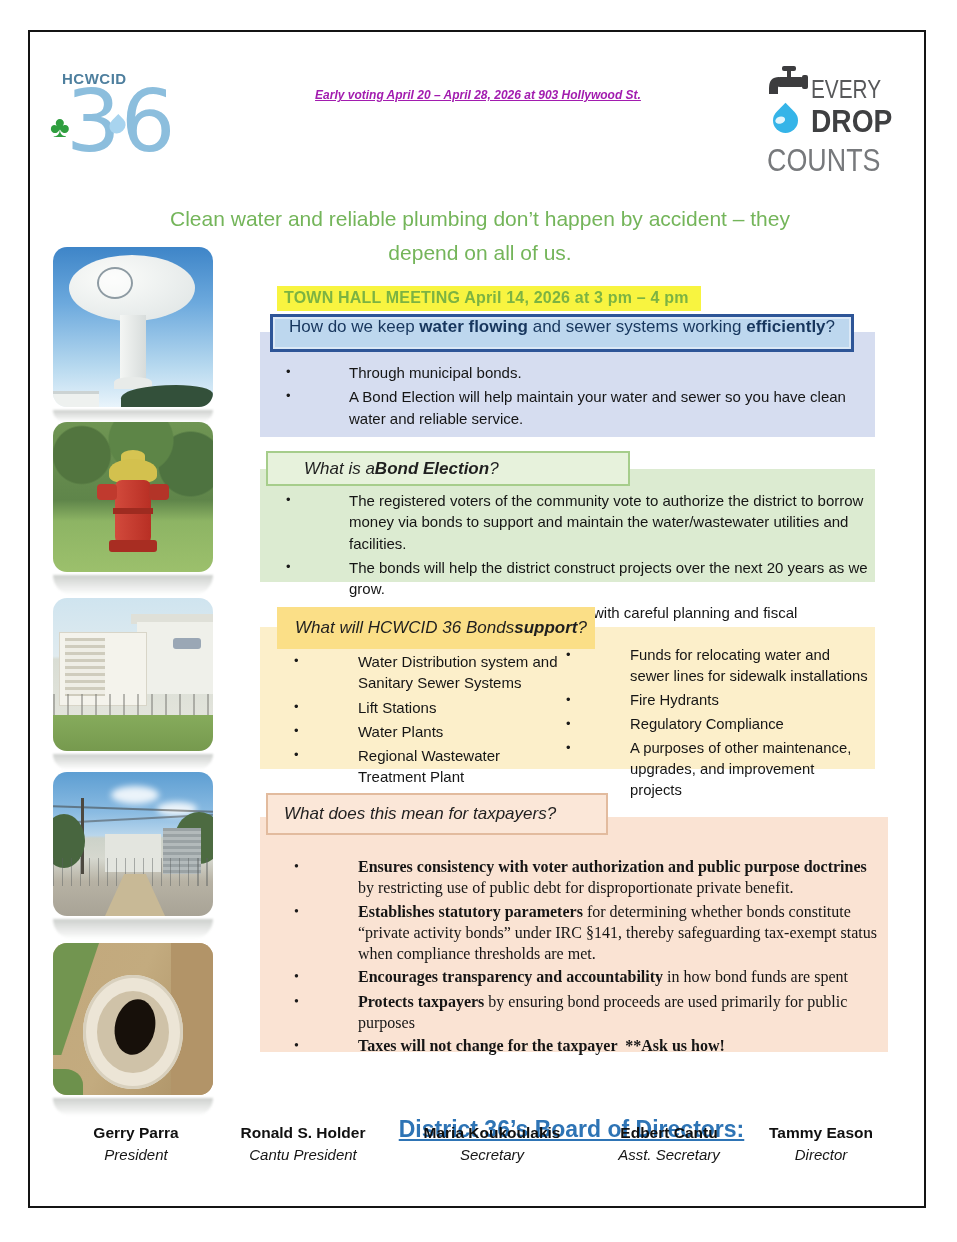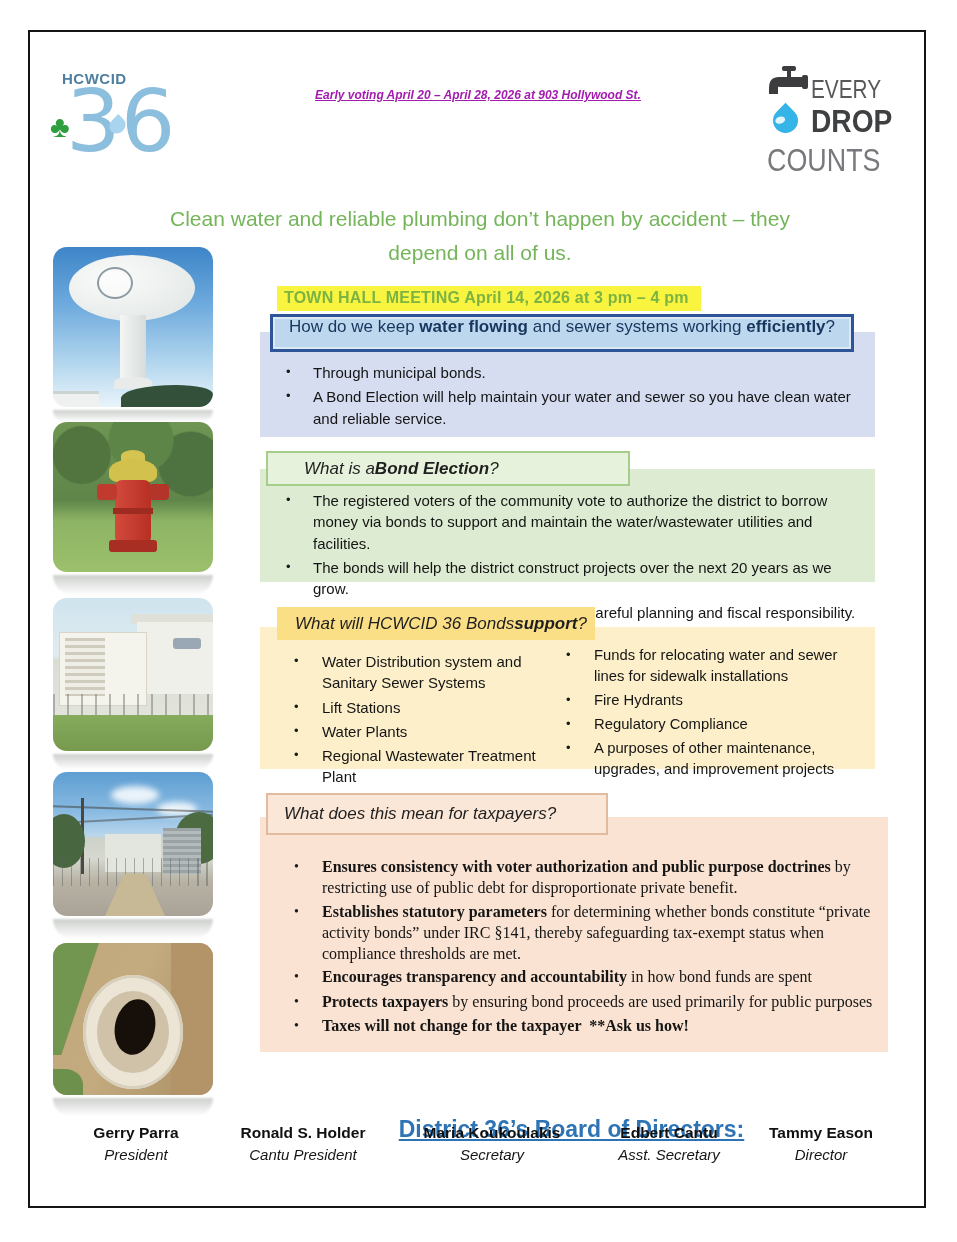--- a/index.html
+++ b/index.html
@@ -95,29 +95,29 @@
   .panel-blue  { left:260px; top:332px; width:615px; height:105px; background:#d6ddf0; }
   .panel-green { left:260px; top:469px; width:615px; height:113px; background:#dcebd1; }
   .panel-yellow{ left:260px; top:627px; width:615px; height:142px; background:#fcefca; }
   .panel-peach { left:260px; top:817px; width:628px; height:235px; background:#fae3d3; }
 
   .q-box { position:absolute; left:270px; top:314px; width:584px; height:38px; background:#bdd7ee; border:3px solid #2e5597; box-shadow:inset 0 0 0 2px #dce9f6; display:flex; justify-content:center; color:#17365d; font-size:17px; }
   .q-box b { font-weight:bold; }
 
   .hbox { position:absolute; display:flex; align-items:center; font-size:17px; font-style:italic; color:#1f1f1f; }
   .h-green { left:266px; top:451px; width:364px; height:35px; background:#e7f2dc; border:2px solid #a6cd8b; padding-left:36px; }
-  .h-yellow{ left:277px; top:607px; width:318px; height:33px; background:#fbdf87; padding-left:18px; }
+  .h-yellow{ left:277px; top:607px; width:318px; height:42px; background:#fbdf87; padding-left:18px; }
   .h-peach { left:266px; top:793px; width:342px; height:42px; background:#fbe7d8; border:2px solid #e2bb9e; padding-left:16px; }
   .hbox b { font-weight:bold; font-style:italic; }
 
   .blist { position:absolute; }
   .brow { display:flex; margin-bottom:3px; }
   .bdot { width:12px; margin-left:24px; margin-right:15px; font-size:13px; line-height:1.6; }
   .bdot::before { content:"•"; }
-  .btxt { flex:1; font-size:15px; line-height:1.42; color:#151515; }
+  .btxt { flex:1; font-size:15px; line-height:1.42; color:#151515;margin-left:36px; }
 
   .list-blue  { left:262px; top:362px; width:606px; }
   .list-green { left:262px; top:490px; width:606px; }
 
   .list-yel-l { left:286px; top:651px; width:272px; }
   .list-yel-r { left:558px; top:645px; width:312px; }
   .list-yel-l .bdot, .list-yel-r .bdot { margin-left:8px; margin-right:16px; }
   .list-yel-r .btxt { font-size:14.8px; }
 
   .list-peach { left:272px; top:856px; width:606px; font-family:"Liberation Serif", serif; }

